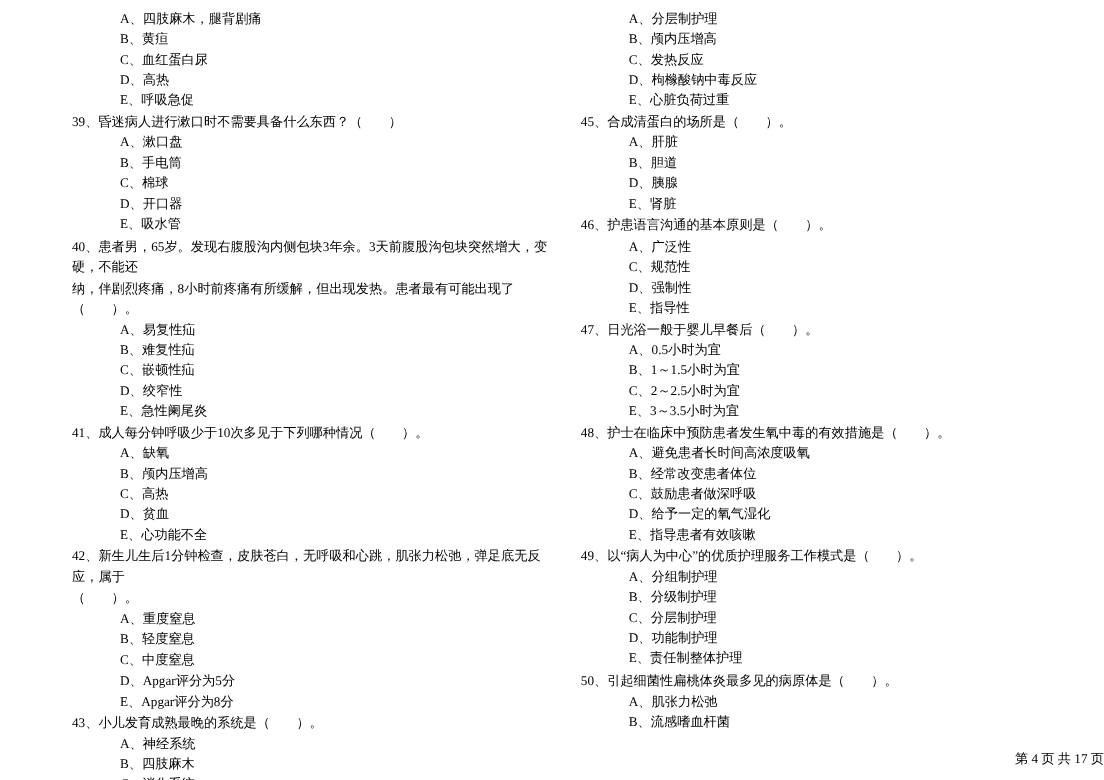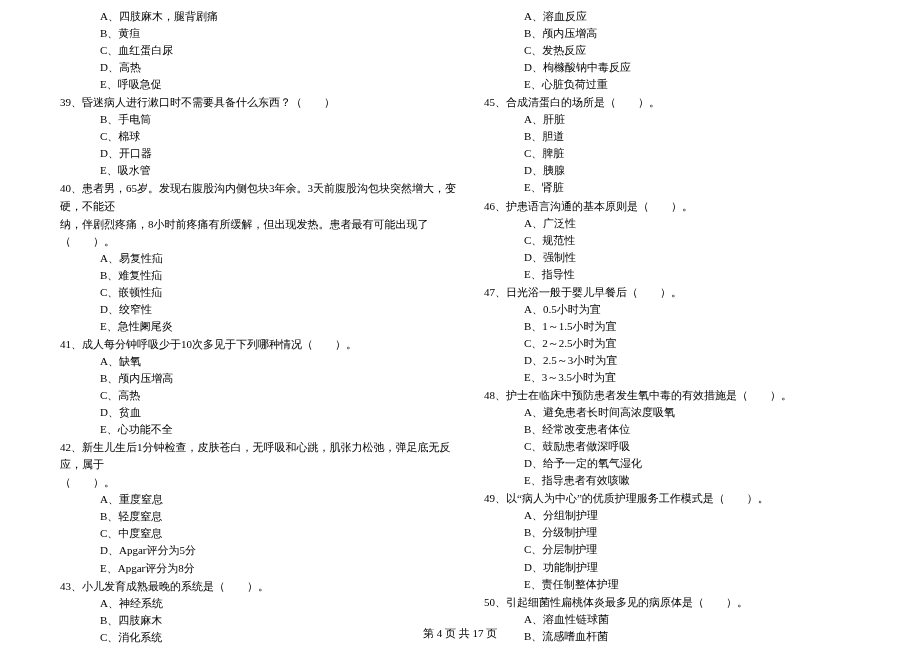--- a/index.html
+++ b/index.html
@@ -22,37 +22,38 @@
       padding-right: 18px;
     }
     .col.right { padding-left: 8px; padding-right: 8px; }
     .opt { padding-left: 40px; }
     .q { padding-left: 0; margin-top: 1px; }
     .footer {
       position: absolute;
       bottom: 8px;
       left: 0;
       width: 100%;
-      text-align: center;
+      text-align: right;
       font-size: 11px;
     }
   </style>
 </head>
 <body>
 
 <div class="page">
 
   <div class="col left">
     <div class="opt">A、四肢麻木，腿背剧痛</div>
     <div class="opt">B、黄疸</div>
     <div class="opt">C、血红蛋白尿</div>
     <div class="opt">D、高热</div>
     <div class="opt">E、呼吸急促</div>
 
     <div class="q">39、昏迷病人进行漱口时不需要具备什么东西？（　　）</div>
+    <div class="opt">A、漱口盘</div>
     <div class="opt">B、手电筒</div>
     <div class="opt">C、棉球</div>
     <div class="opt">D、开口器</div>
     <div class="opt">E、吸水管</div>
 
     <div class="q">40、患者男，65岁。发现右腹股沟内侧包块3年余。3天前腹股沟包块突然增大，变硬，不能还</div>
     <div class="q">纳，伴剧烈疼痛，8小时前疼痛有所缓解，但出现发热。患者最有可能出现了（　　）。</div>
     <div class="opt">A、易复性疝</div>
     <div class="opt">B、难复性疝</div>
     <div class="opt">C、嵌顿性疝</div>
@@ -75,60 +76,58 @@
     <div class="opt">E、Apgar评分为8分</div>
 
     <div class="q">43、小儿发育成熟最晚的系统是（　　）。</div>
     <div class="opt">A、神经系统</div>
     <div class="opt">B、四肢麻木</div>
     <div class="opt">C、消化系统</div>
 
   </div>
 
   <div class="col right">
-    <div class="opt">A、溶血反应</div>
+    <div class="opt">A、分层制护理</div>
     <div class="opt">B、颅内压增高</div>
     <div class="opt">C、发热反应</div>
     <div class="opt">D、枸橼酸钠中毒反应</div>
     <div class="opt">E、心脏负荷过重</div>
 
     <div class="q">45、合成清蛋白的场所是（　　）。</div>
     <div class="opt">A、肝脏</div>
     <div class="opt">B、胆道</div>
-    <div class="opt">C、脾脏</div>
     <div class="opt">D、胰腺</div>
     <div class="opt">E、肾脏</div>
 
     <div class="q">46、护患语言沟通的基本原则是（　　）。</div>
     <div class="opt">A、广泛性</div>
     <div class="opt">C、规范性</div>
     <div class="opt">D、强制性</div>
     <div class="opt">E、指导性</div>
 
     <div class="q">47、日光浴一般于婴儿早餐后（　　）。</div>
     <div class="opt">A、0.5小时为宜</div>
     <div class="opt">B、1～1.5小时为宜</div>
     <div class="opt">C、2～2.5小时为宜</div>
-    <div class="opt">D、2.5～3小时为宜</div>
     <div class="opt">E、3～3.5小时为宜</div>
 
     <div class="q">48、护士在临床中预防患者发生氧中毒的有效措施是（　　）。</div>
     <div class="opt">A、避免患者长时间高浓度吸氧</div>
     <div class="opt">B、经常改变患者体位</div>
     <div class="opt">C、鼓励患者做深呼吸</div>
     <div class="opt">D、给予一定的氧气湿化</div>
     <div class="opt">E、指导患者有效咳嗽</div>
 
     <div class="q">49、以“病人为中心”的优质护理服务工作模式是（　　）。</div>
     <div class="opt">A、分组制护理</div>
     <div class="opt">B、分级制护理</div>
     <div class="opt">C、分层制护理</div>
     <div class="opt">D、功能制护理</div>
     <div class="opt">E、责任制整体护理</div>
 
     <div class="q">50、引起细菌性扁桃体炎最多见的病原体是（　　）。</div>
-    <div class="opt">A、溶血性链球菌</div>
+    <div class="opt">A、肌张力松弛</div>
     <div class="opt">B、流感嗜血杆菌</div>
 
   </div>
 </div>
 
 <div class="footer">第 4 页 共 17 页</div>
 
 </body></html>

